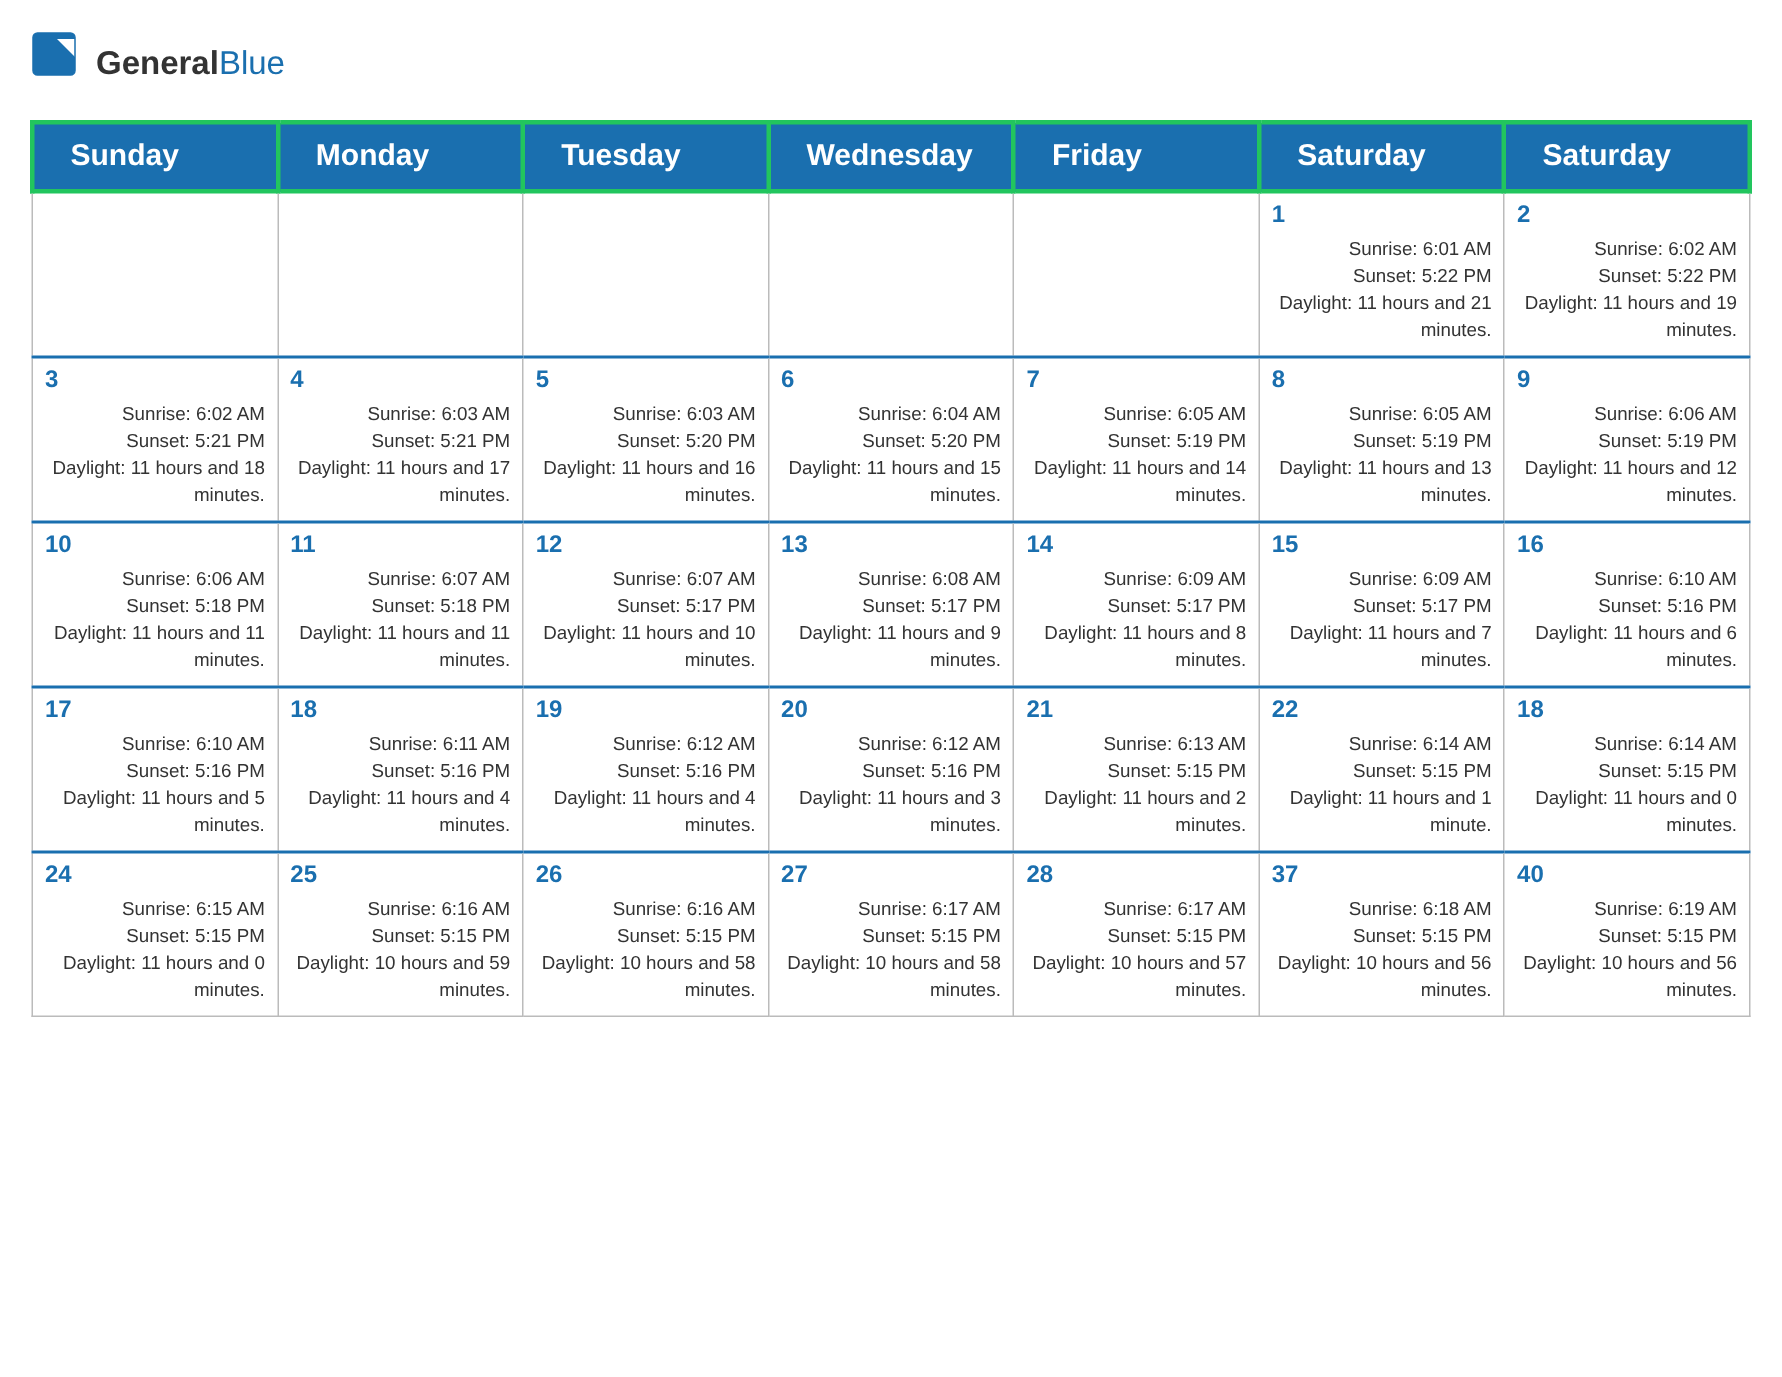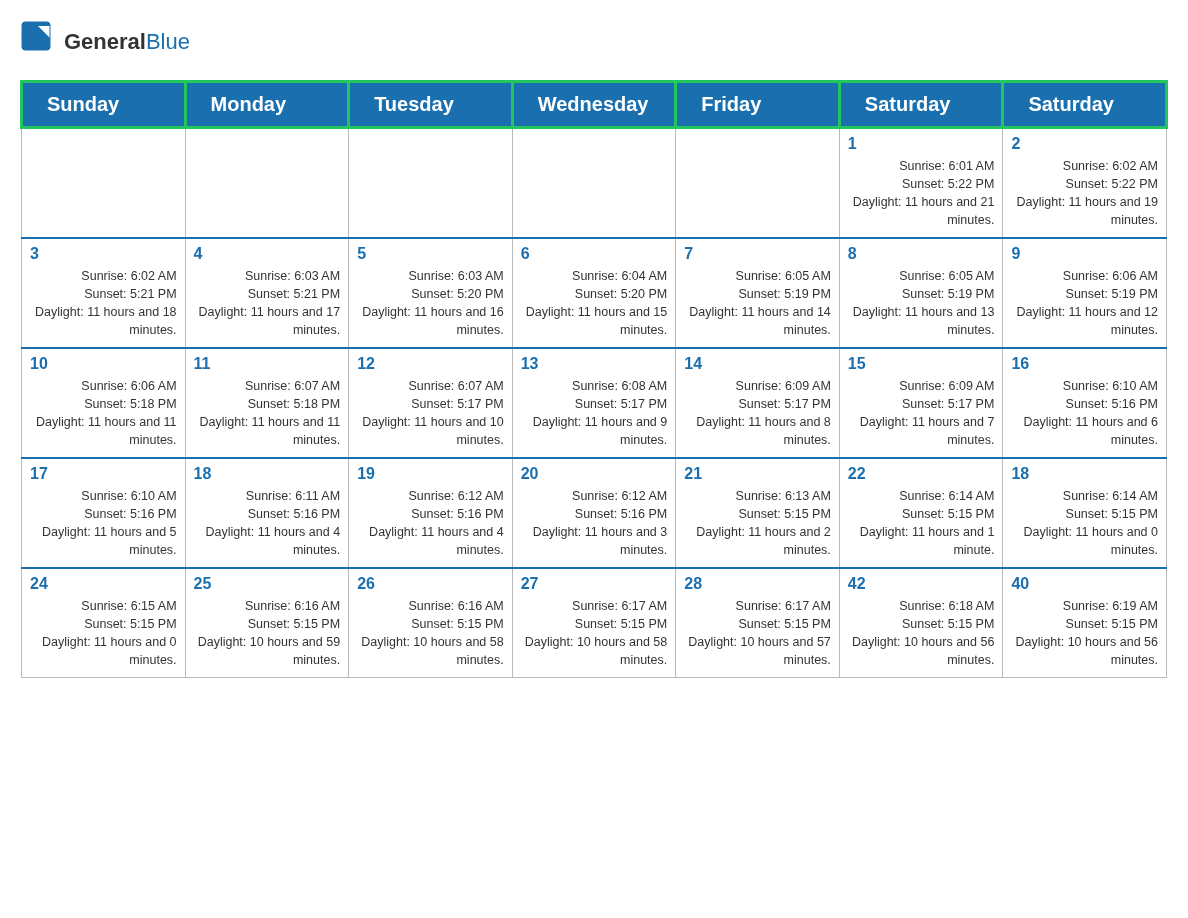--- a/index.html
+++ b/index.html
@@ -251,21 +251,21 @@
         </td>
         <td>
           <span class="day-number">27</span>
           <div class="day-info">Sunrise: 6:17 AM<br>Sunset: 5:15 PM<br>Daylight: 10 hours and 58 minutes.</div>
         </td>
         <td>
           <span class="day-number">28</span>
           <div class="day-info">Sunrise: 6:17 AM<br>Sunset: 5:15 PM<br>Daylight: 10 hours and 57 minutes.</div>
         </td>
         <td>
-          <span class="day-number">42</span>
+          <span class="day-number">37</span>
           <div class="day-info">Sunrise: 6:18 AM<br>Sunset: 5:15 PM<br>Daylight: 10 hours and 56 minutes.</div>
         </td>
         <td>
           <span class="day-number">40</span>
           <div class="day-info">Sunrise: 6:19 AM<br>Sunset: 5:15 PM<br>Daylight: 10 hours and 56 minutes.</div>
         </td>
       </tr>
     </tbody>
 </table>
 

